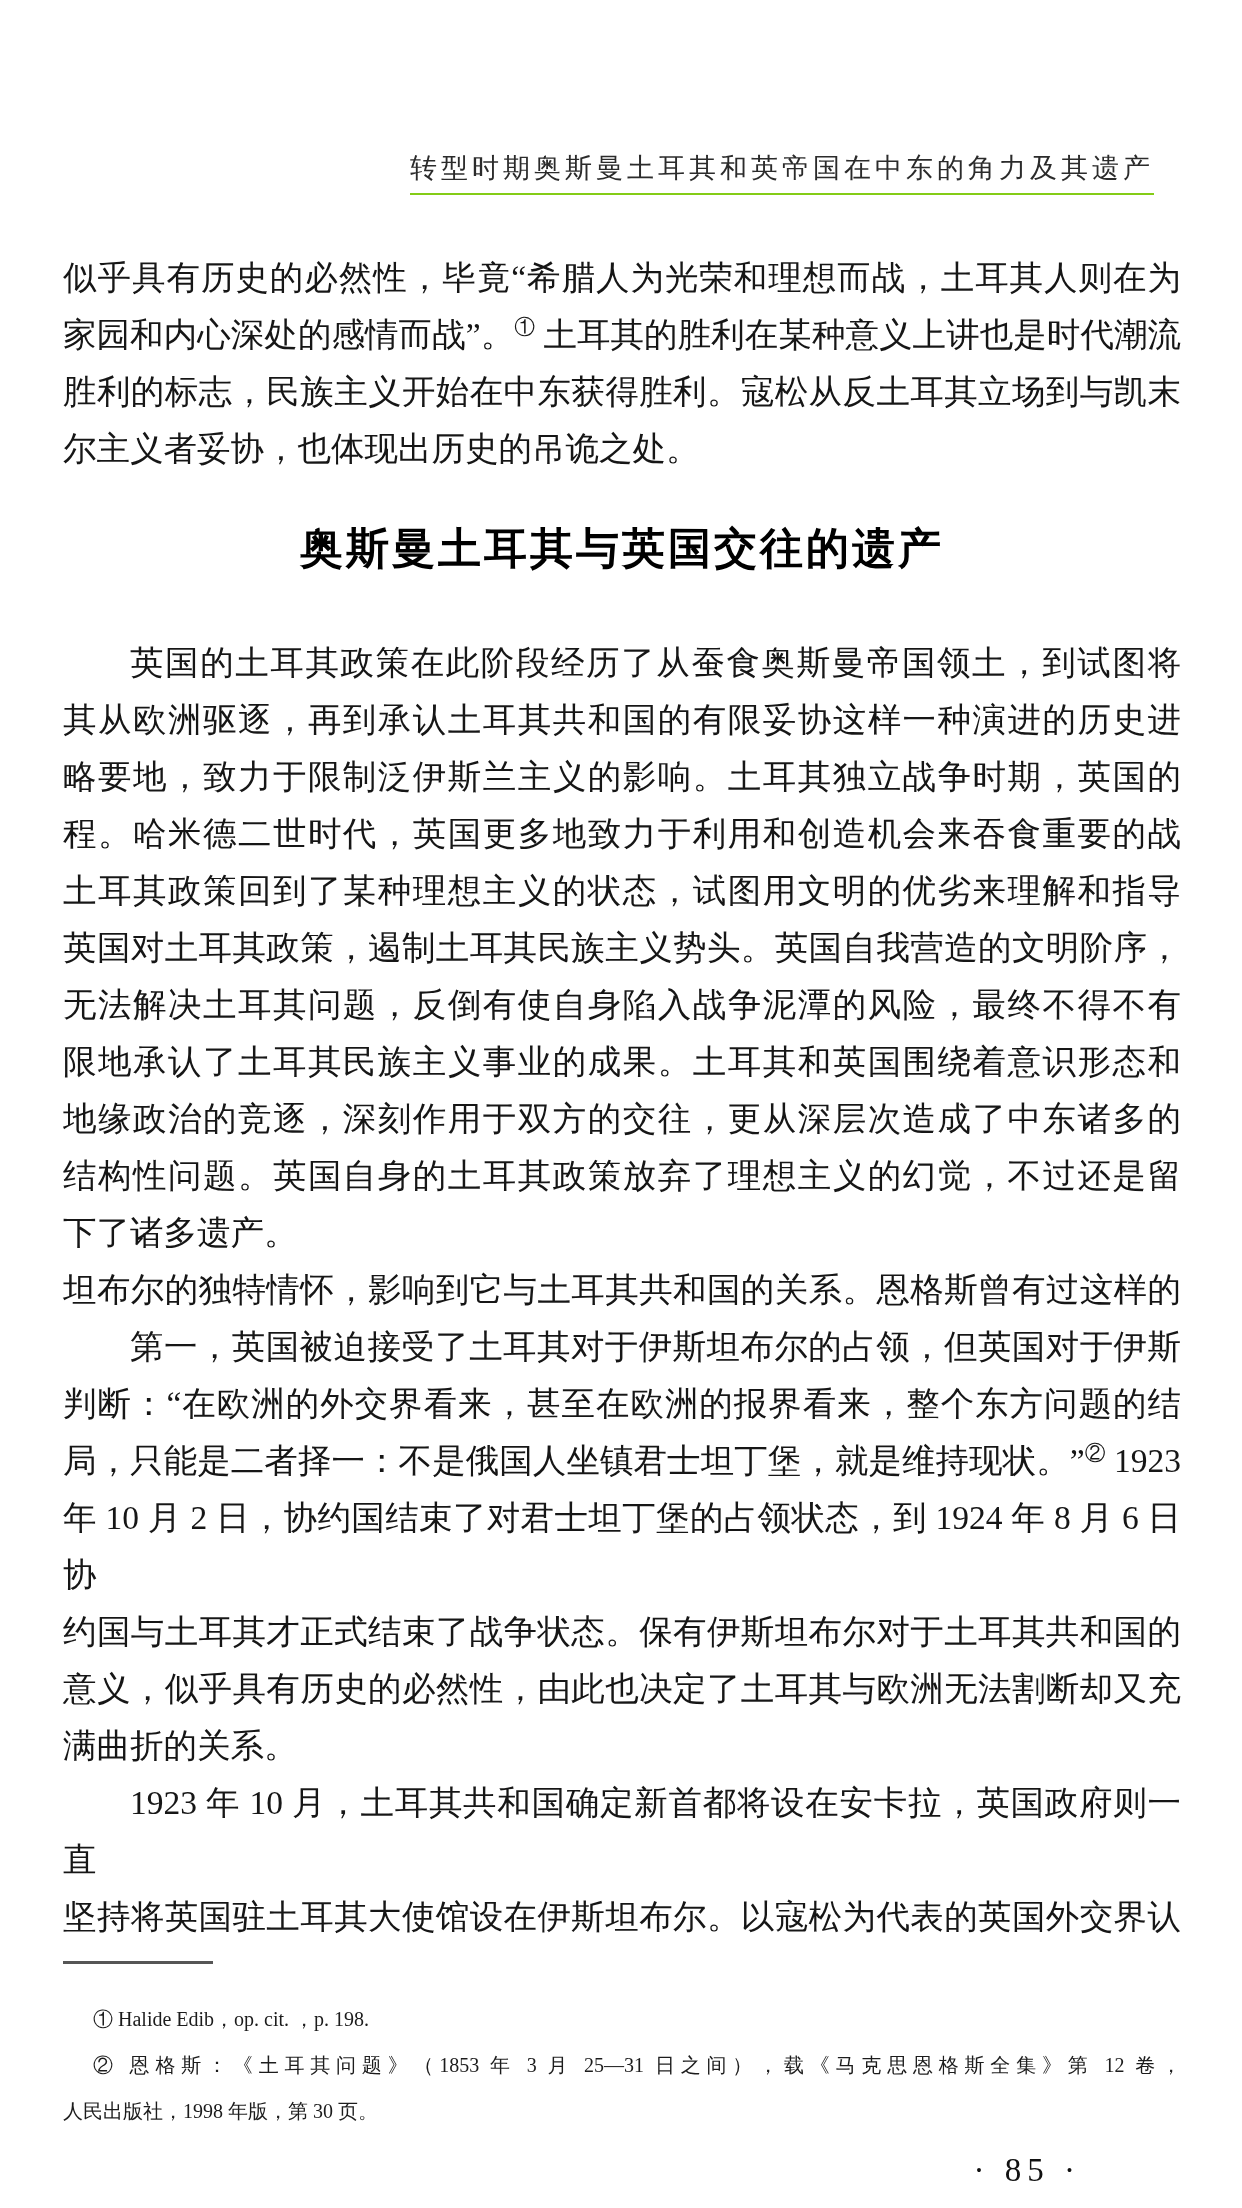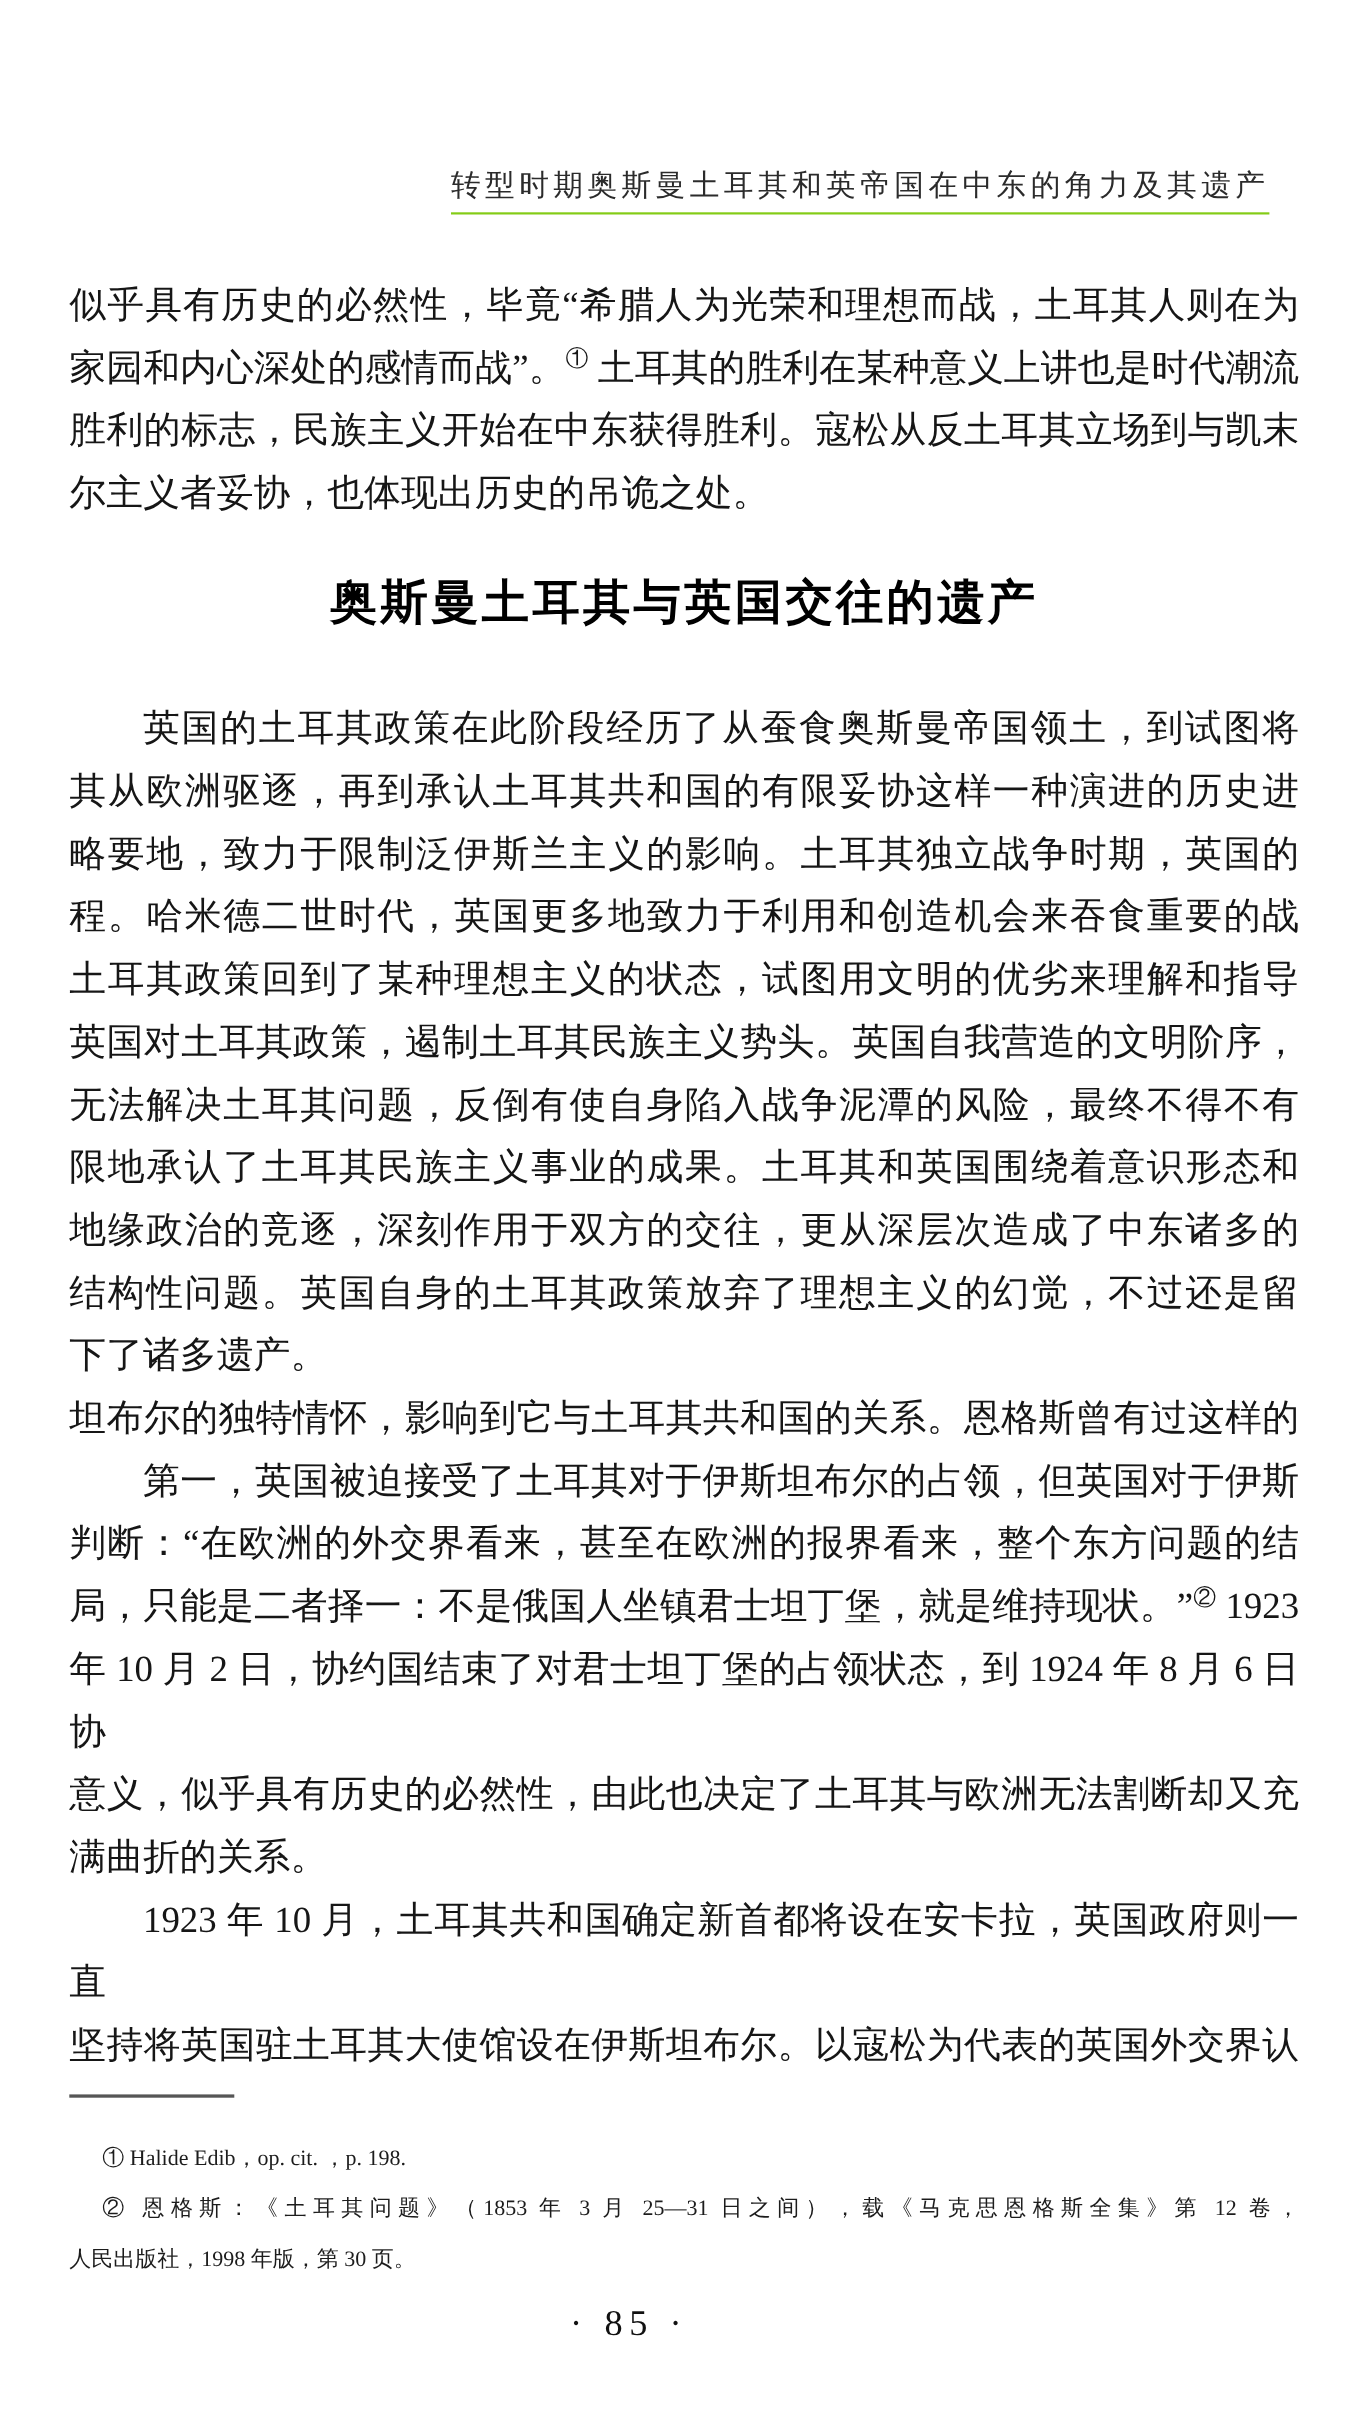--- a/index.html
+++ b/index.html
@@ -76,21 +76,21 @@
     line-height: 46px;
     color: #1c1c1c;
     text-align: justify;
   }
   .fn-line.fn-first { text-indent: 30px; }
   .fn-line.fn-full { text-align-last: justify; }
 
   .page-number {
     margin-top: 18px;
     padding-right: 100px;
-    text-align: center;
+    text-align: right;
     font-size: 33px;
     letter-spacing: 6px;
     color: #111111;
   }
 </style>
 </head>
 <body>
 
 <div class="page">
 
@@ -122,20 +122,21 @@
       <div class="line">结构性问题。英国自身的土耳其政策放弃了理想主义的幻觉，不过还是留</div>
       <div class="line last">下了诸多遗产。</div>
     </section>
 
     <section>
       <div class="line">坦布尔的独特情怀，影响到它与土耳其共和国的关系。恩格斯曾有过这样的</div>
       <div class="line ind">第一，英国被迫接受了土耳其对于伊斯坦布尔的占领，但英国对于伊斯</div>
       <div class="line">判断：“在欧洲的外交界看来，甚至在欧洲的报界看来，整个东方问题的结</div>
       <div class="line">局，只能是二者择一：不是俄国人坐镇君士坦丁堡，就是维持现状。”<sup class="fnref">②</sup> 1923</div>
       <div class="line">年 10 月 2 日，协约国结束了对君士坦丁堡的占领状态，到 1924 年 8 月 6 日协</div>
+      <div class="line">约国与土耳其才正式结束了战争状态。保有伊斯坦布尔对于土耳其共和国的</div>
       <div class="line">意义，似乎具有历史的必然性，由此也决定了土耳其与欧洲无法割断却又充</div>
       <div class="line last">满曲折的关系。</div>
     </section>
 
     <section>
       <div class="line ind">1923 年 10 月，土耳其共和国确定新首都将设在安卡拉，英国政府则一直</div>
       <div class="line">坚持将英国驻土耳其大使馆设在伊斯坦布尔。以寇松为代表的英国外交界认</div>
     </section>
 
   </main>

